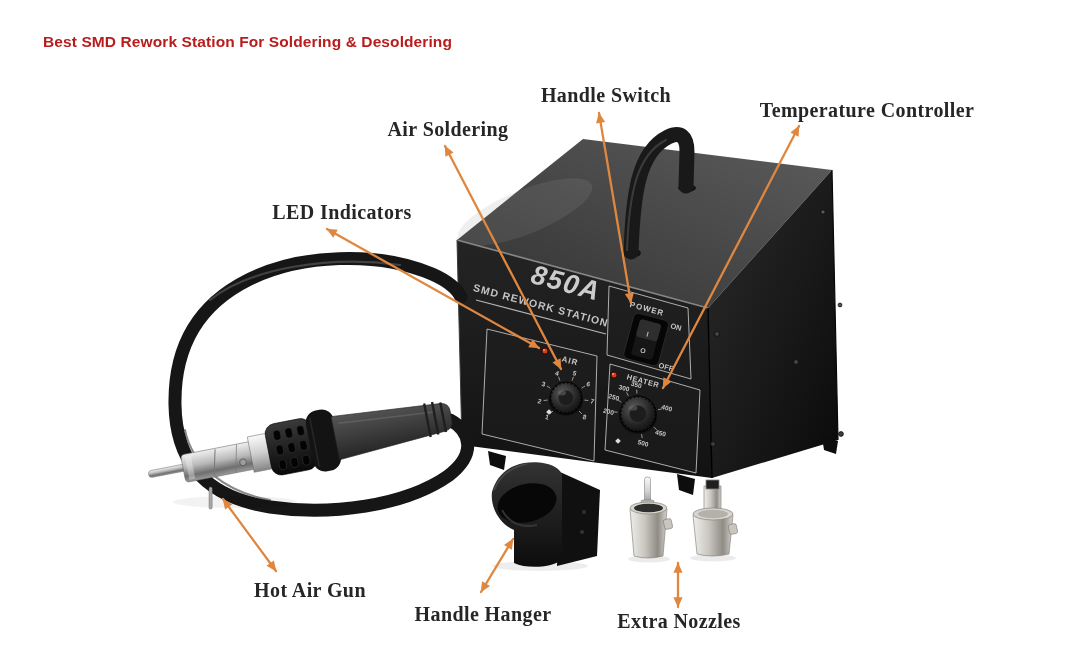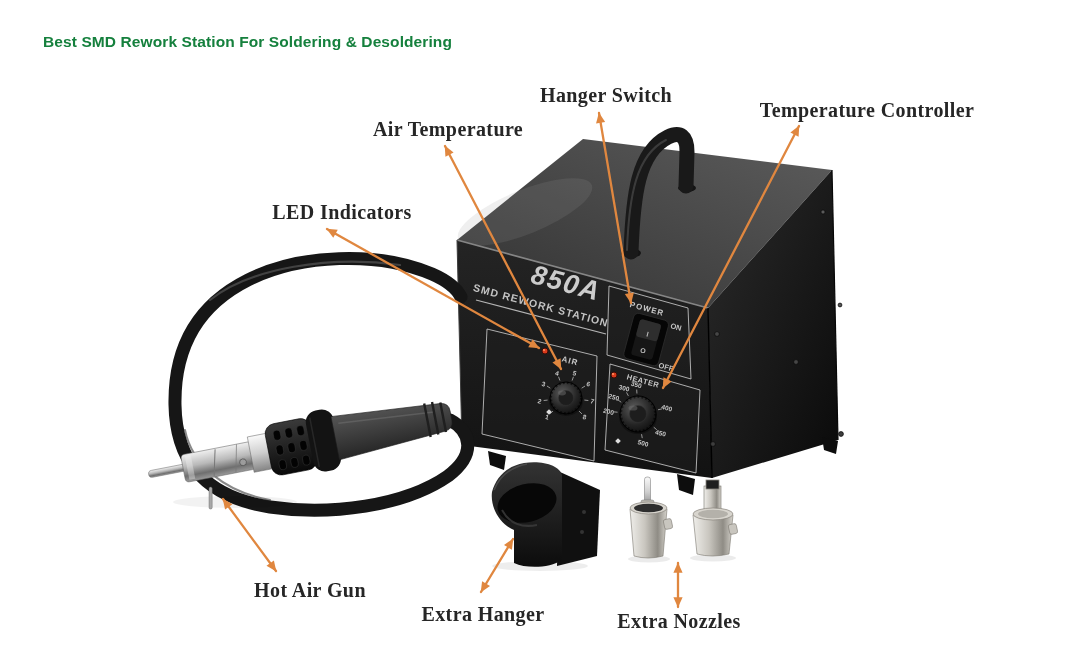--- a/index.html
+++ b/index.html
@@ -10,21 +10,21 @@
   #scene{position:absolute;left:0;top:0;}
   .callout{position:absolute;transform:translate(-50%,-50%);white-space:nowrap;
            font-family:"Liberation Serif","DejaVu Serif",serif;font-weight:700;
            font-size:20px;color:#262626;letter-spacing:.4px;}
   .panel-txt{font-family:"Liberation Sans","DejaVu Sans",sans-serif;font-weight:bold;}
 </style>
 </head>
 <body>
 
 <div id="stage">
-  <div id="page-title" style="color: #15803d;">Best SMD Rework Station For Soldering &amp; Desoldering</div>
+  <div id="page-title" style="color: #b91c1c;">Best SMD Rework Station For Soldering &amp; Desoldering</div>
 
   <svg id="scene" width="1091" height="657" viewBox="0 0 1091 657">
     <defs>
       <linearGradient id="gTop" x1="1" y1="0" x2="0" y2="1">
         <stop offset="0" stop-color="#5c5c5c"></stop>
           <stop offset="1" stop-color="#323232"></stop>
       </linearGradient>
       <linearGradient id="gFront" x1="0" y1="0" x2="0" y2="1">
         <stop offset="0" stop-color="#242424"></stop>
           <stop offset="1" stop-color="#121212"></stop>
@@ -266,20 +266,20 @@
         <line x1="599" y1="113" x2="631" y2="303" stroke="#E0873F" stroke-width="2.3" marker-start="url(#arrowhead)" marker-end="url(#arrowhead)"></line>
         <line x1="799" y1="126" x2="663" y2="388" stroke="#E0873F" stroke-width="2.3" marker-start="url(#arrowhead)" marker-end="url(#arrowhead)"></line>
         <line x1="445" y1="146" x2="561" y2="369" stroke="#E0873F" stroke-width="2.3" marker-start="url(#arrowhead)" marker-end="url(#arrowhead)"></line>
         <line x1="327" y1="229" x2="539" y2="348" stroke="#E0873F" stroke-width="2.3" marker-start="url(#arrowhead)" marker-end="url(#arrowhead)"></line>
         <line x1="223" y1="499" x2="276" y2="571" stroke="#E0873F" stroke-width="2.3" marker-start="url(#arrowhead)" marker-end="url(#arrowhead)"></line>
         <line x1="513" y1="539" x2="481" y2="592" stroke="#E0873F" stroke-width="2.3" marker-start="url(#arrowhead)" marker-end="url(#arrowhead)"></line>
         <line x1="678" y1="563" x2="678" y2="607" stroke="#E0873F" stroke-width="2.3" marker-start="url(#arrowhead)" marker-end="url(#arrowhead)"></line>
       </g>
   </svg>
 
-  <div class="callout" style="left: 606px; top: 95px;">Hanger Switch</div>
+  <div class="callout" style="left: 606px; top: 95px;">Handle Switch</div>
   <div class="callout" style="left: 851px; top: 110px; margin-left: 16px;">Temperature Controller</div>
-  <div class="callout" style="left: 448px; top: 129px;">Air Temperature</div>
+  <div class="callout" style="left: 448px; top: 129px;">Air Soldering</div>
   <div class="callout" style="left: 342px; top: 212px;">LED Indicators</div>
   <div class="callout" style="left: 310px; top: 590px;">Hot Air Gun</div>
-  <div class="callout" style="left: 483px; top: 614px;">Extra Hanger</div>
+  <div class="callout" style="left: 483px; top: 614px;">Handle Hanger</div>
   <div class="callout" style="left: 679px; top: 621px;">Extra Nozzles</div>
 </div>
 
 </body></html>

